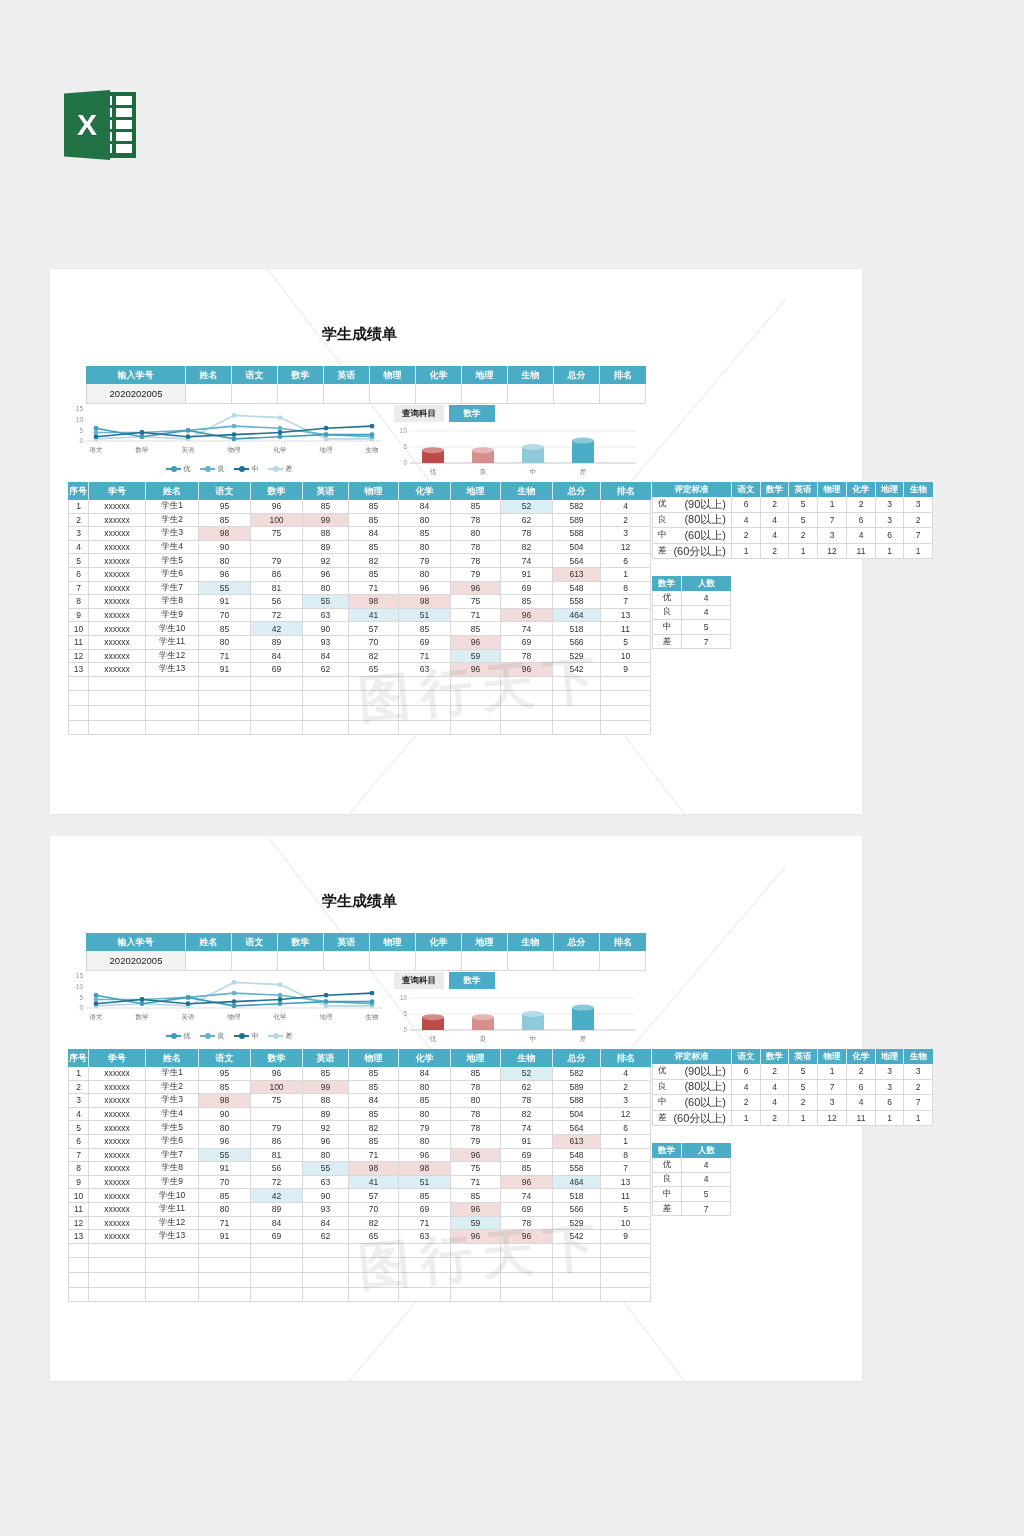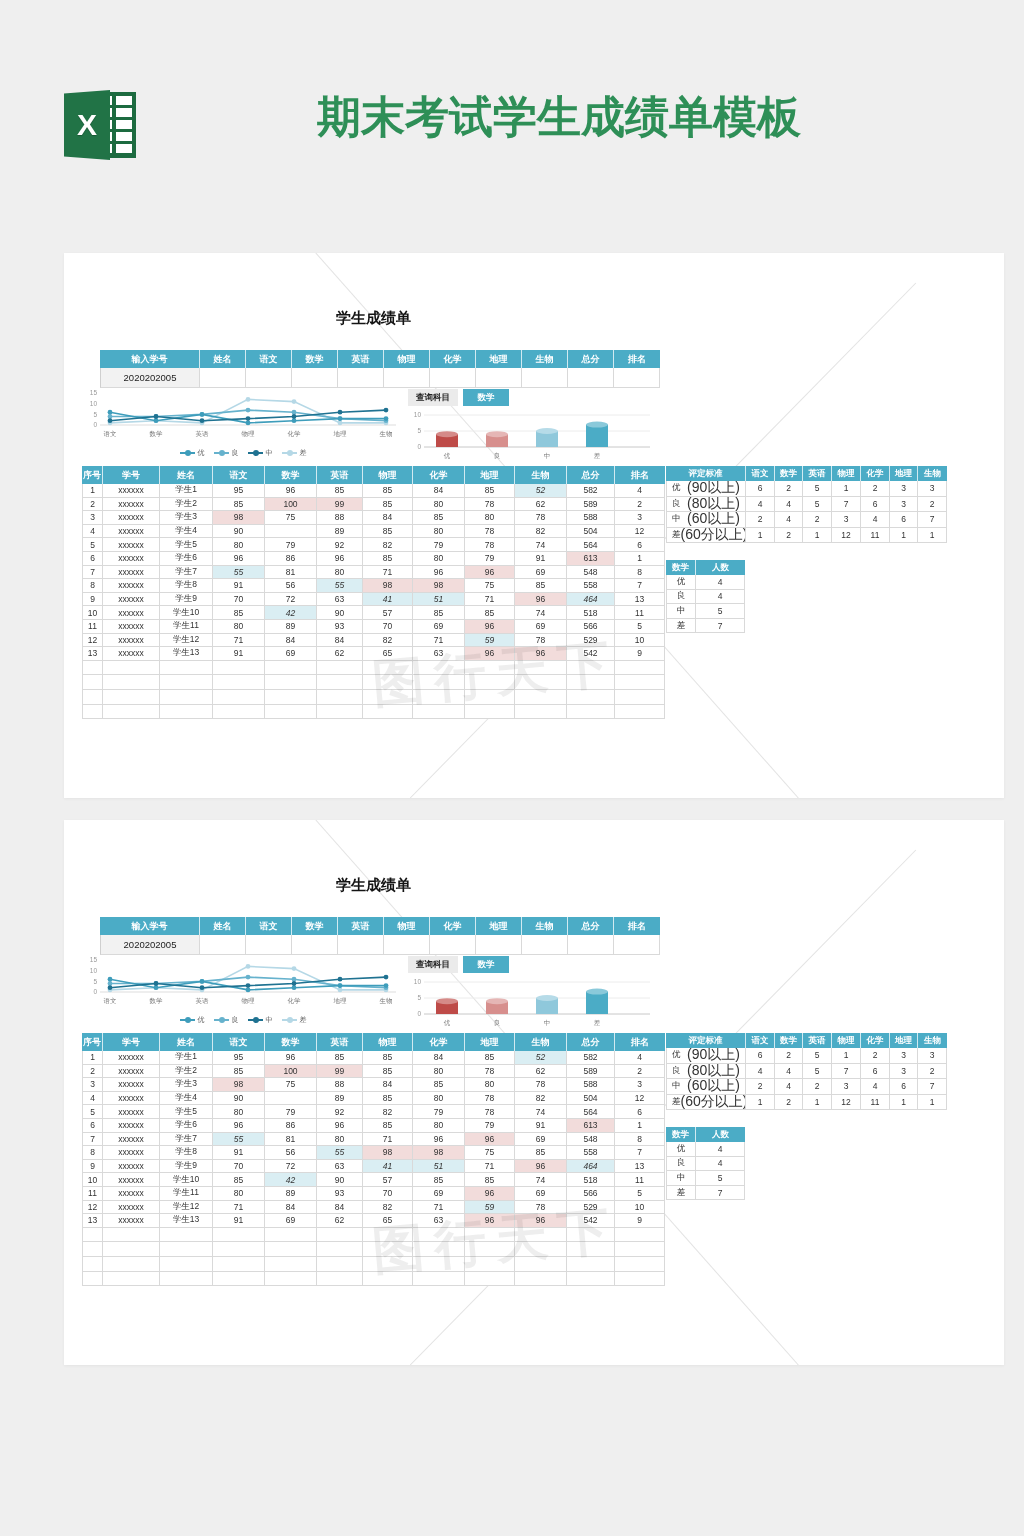--- a/index.html
+++ b/index.html
@@ -29,22 +29,23 @@
   .page-title {
     position:absolute; left:140px; right:46px; top:92px; text-align:center;
     font-size:44px; line-height:1.15; font-weight:bold; color:#2E8F57; white-space:nowrap;
   }
   .page-subtitle {
     position:absolute; left:140px; right:46px; top:156px; text-align:center;
     font-size:25px; color:#2E2E2E; white-space:nowrap;
   }
   
   .card {
-    position:absolute; left:64px; width:940px; height:545px; background:#fff;
+    position:absolute; left:50px; width:812px; height:545px; background:#fff;
     box-shadow:0 1px 3px rgba(0,0,0,.05);
+    margin-top:16px;
   }
   .card1 { top:253px; } .card2 { top:820px; }
   .wm-lines { position:absolute; left:0; top:0; width:100%; height:100%; pointer-events:none; }
   .wm-lines line { stroke:#DCDCDC; stroke-width:1; opacity:.8; }
   .wm-text {
     position:absolute; left:308px; top:386px; font-size:52px; font-weight:bold;
     color:rgba(40,40,40,.08); letter-spacing:10px; white-space:nowrap;
     transform:rotate(-5deg); pointer-events:none;
   }
   .sheet-title {
@@ -99,39 +100,38 @@
     padding:0; text-align:center; color:#333; background:#fff;
     white-space:nowrap; overflow:hidden;
     border-right:1px solid #D9D9D9; border-bottom:1px solid #D9D9D9;
   }
   table.etbl tr td:first-child { border-left:1px solid #D9D9D9; }
   .mt { position:absolute; left:18px; top:213px; width:583px; font-size:9px; }
   .mt th { height:18px; font-size:9px; }
   .mt td { height:13.6px; font-size:8.5px; }
   .mt tr.empty td { height:14.6px; }
   td.pink { background:#F2DCDB !important; }
-  td.blue { background:#DAEEF3 !important;font-style:italic; }
+  td.blue { background:#DAEEF3 !important; }
   .st { position:absolute; left:602px; top:213px; width:281px; }
   .st th { height:15px; font-size:8.5px; }
   .st td { height:14.6px; font-size:8.5px; }
   .st .st-label div { display:flex; justify-content:space-between; align-items:center; padding:0 5px; height:14.6px; }
-  .st .st-range { font-size:14px; }
+  .st .st-range { font-size:11px; }
   .ct { position:absolute; left:602px; top:307px; width:79px; }
   .ct th { height:15px; font-size:8.5px; }
   .ct td { height:14.6px; font-size:8.5px; }
 </style>
 </head>
 <body>
 
 <header class="page-header">
   <div class="xl-logo">
     <div class="xl-sheet"></div>
     <div class="xl-x">X</div>
   </div>
-  <div class="page-title">期末考试学生成绩单模板</div>
 </header>
 
 <div id="cards">
     <section class="card card1">
     <svg class="wm-lines" viewBox="0 0 896 545" preserveAspectRatio="none">
       <line x1="812" y1="30" x2="330" y2="545"></line>
       <line x1="240" y1="0" x2="700" y2="545"></line>
     </svg>
     <h2 class="sheet-title">学生成绩单</h2>
     <div class="lookup">

